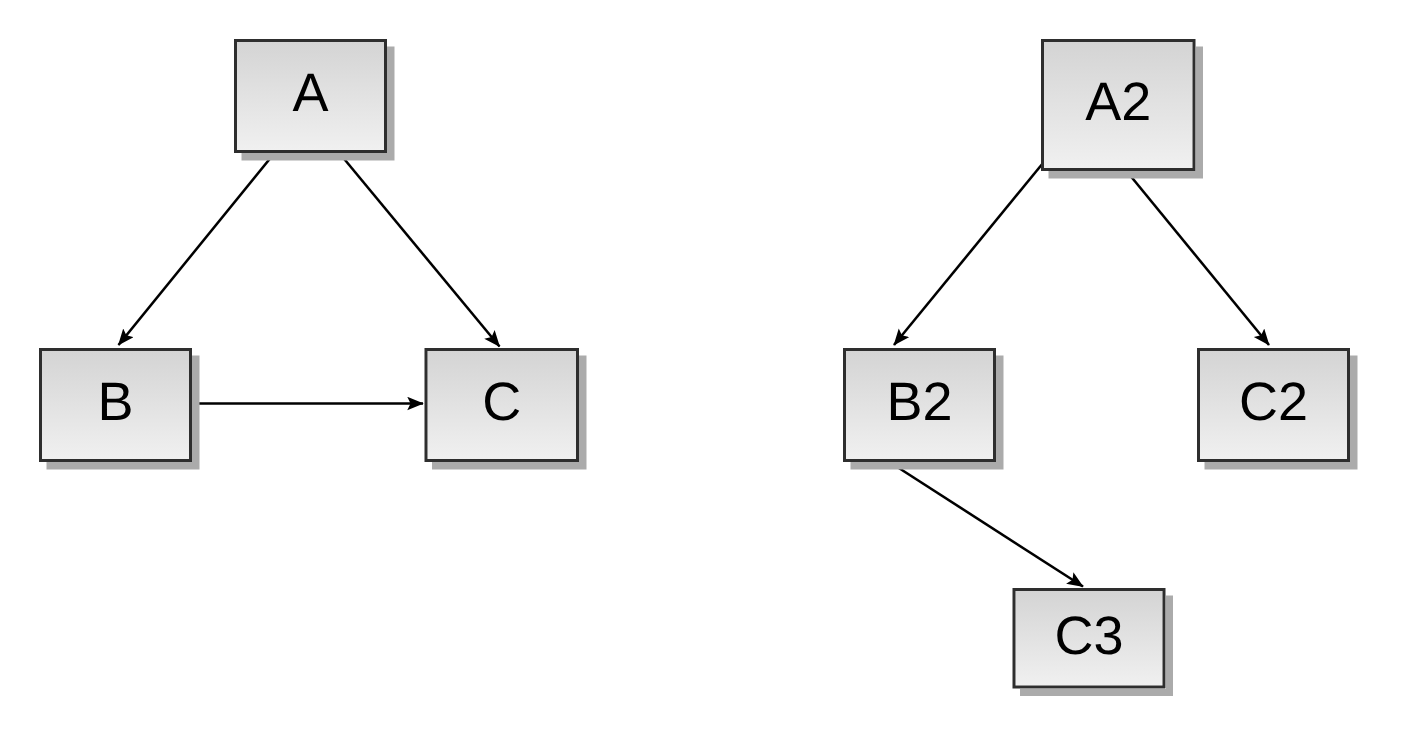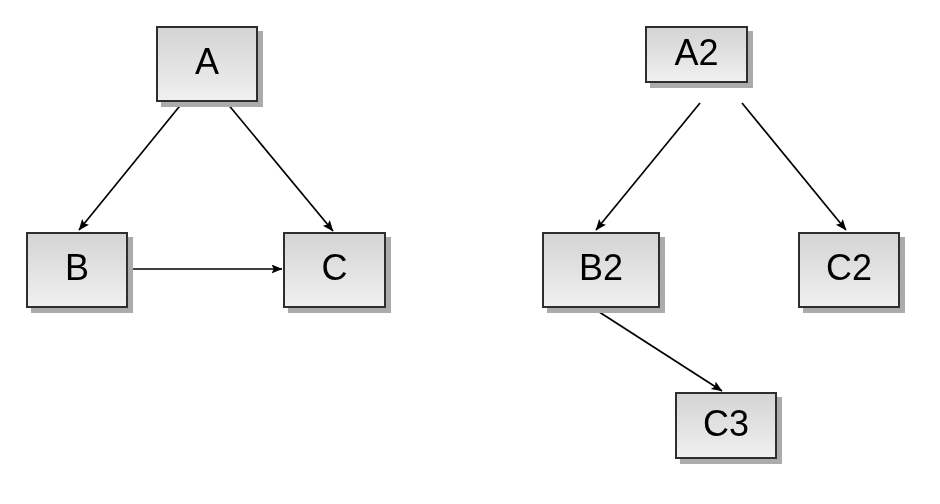--- a/index.html
+++ b/index.html
@@ -61,24 +61,24 @@
   <div id="nodes-layer">
       <div class="node" style="left: 156px; top: 26px; width: 102px; height: 76px;">
         <span class="node-label">A</span>
       </div>
       <div class="node" style="left: 26px; top: 232px; width: 102px; height: 76px;">
         <span class="node-label">B</span>
       </div>
       <div class="node" style="left: 283px; top: 232px; width: 103px; height: 76px;">
         <span class="node-label">C</span>
       </div>
-      <div class="node" style="left: 645px; top: 26px; width: 103px; height: 57px;">
+      <div class="node" style="left: 694px; top: 26px; width: 103px; height: 88px;">
         <span class="node-label">A2</span>
       </div>
-      <div class="node" style="left: 542px; top: 232px; width: 118px; height: 76px; align-items: center;">
+      <div class="node" style="left: 562px; top: 232px; width: 102px; height: 76px; align-items: center;">
         <span class="node-label">B2</span>
       </div>
       <div class="node" style="left: 798px; top: 232px; width: 102px; height: 76px;">
         <span class="node-label">C2</span>
       </div>
       <div class="node" style="left: 675px; top: 392px; width: 102px; height: 67px;">
         <span class="node-label">C3</span>
       </div>
     </div>
 </div>

